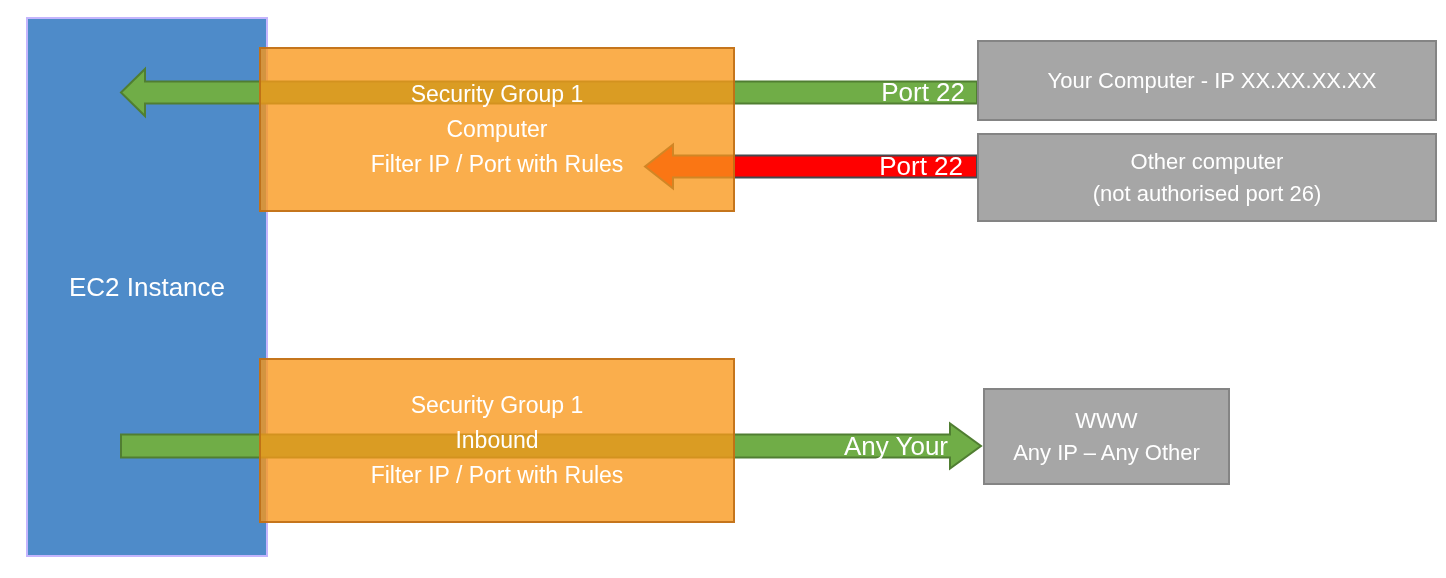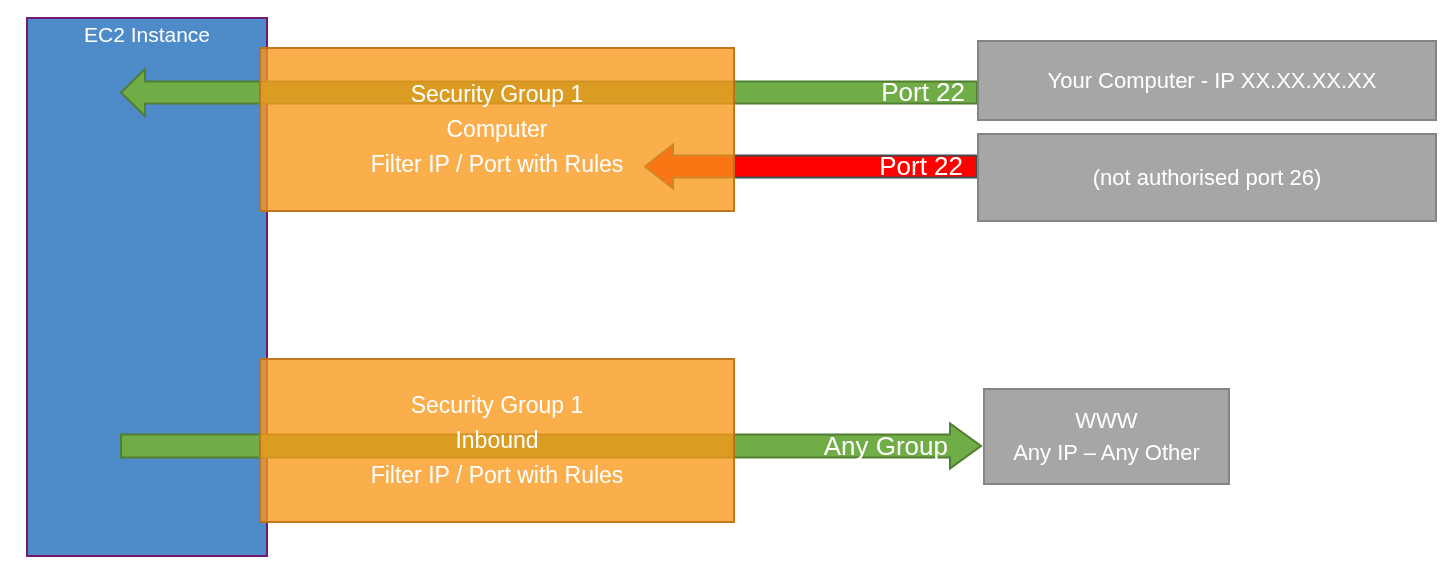--- a/index.html
+++ b/index.html
@@ -7,22 +7,22 @@
     position:relative;width:1446px;height:578px;background:#ffffff;
     font-family:"Liberation Sans",sans-serif;color:#ffffff;overflow:hidden;
   }
   .box{
     position:absolute;box-sizing:border-box;
     display:flex;flex-direction:column;align-items:center;justify-content:center;
     text-align:center;
   }
   .ec2-box{
     left:26px;top:17px;width:242px;height:540px;
-    background:#4E8BC9;border:2px solid #701a75;z-index:1;
-    font-size:21px;line-height:32px;justify-content:space-between;
+    background:#4E8BC9;border:2px solid #c4b5fd;z-index:1;
+    font-size:26px;line-height:32px;
   }
   .sg-box{
     left:219px;width:476px;height:165px;
     background:rgba(248,151,26,0.78);border:2px solid rgba(187,107,20,0.85);
     z-index:3;font-size:23px;line-height:35px;margin-left:40px;
   }
   .sg-inbound{top:47px;}
   .sg-outbound{top:358px;}
   .gray-box{
     background:#A6A6A6;border:2px solid #848484;z-index:3;
@@ -65,25 +65,26 @@
     <div>Security Group 1</div>
     <div>Inbound</div>
     <div>Filter IP / Port with Rules</div>
   </div>
 
   <div class="box gray-box gray-1">
     <div>Your Computer - IP XX.XX.XX.XX</div>
   </div>
 
   <div class="box gray-box gray-2">
+    <div>Other computer</div>
     <div>(not authorised port 26)</div>
   </div>
 
   <div class="box gray-box gray-3">
     <div>WWW</div>
     <div>Any IP – Any Other</div>
   </div>
 
   <div class="arrow-label label-port22-green">Port 22</div>
   <div class="arrow-label label-port22-red">Port 22</div>
-  <div class="arrow-label label-anyport">Any Group</div>
+  <div class="arrow-label label-anyport">Any Your</div>
 
 </div>
 
 </body></html>

